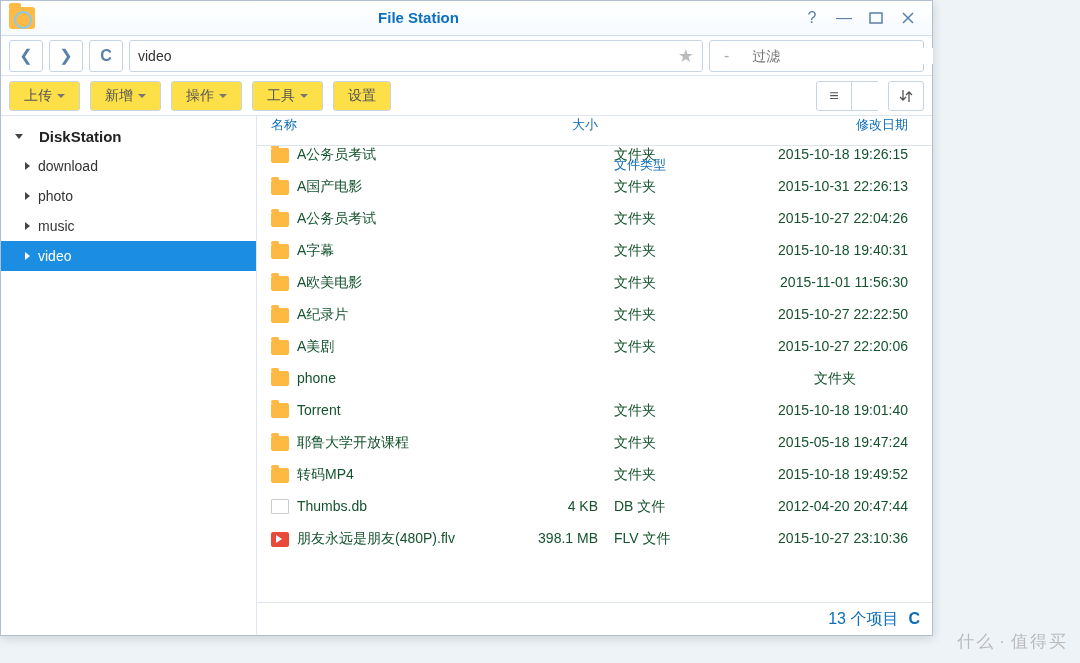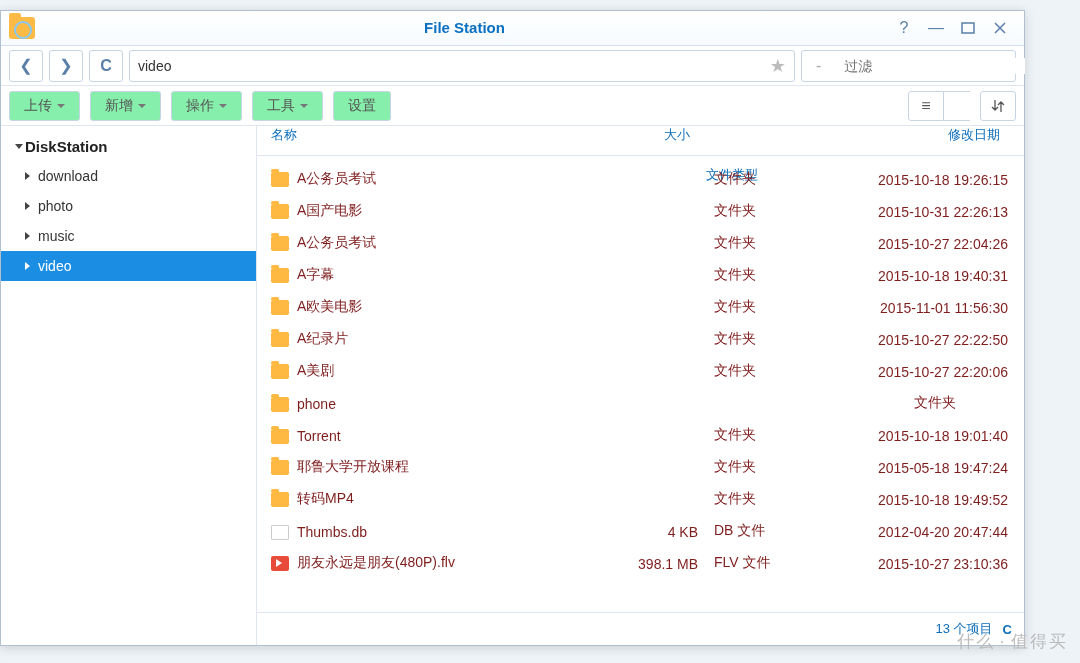--- a/index.html
+++ b/index.html
@@ -1,80 +1,80 @@
 <!DOCTYPE html>
 <html><head>
   <meta charset="utf-8">
   <style>
     * { box-sizing: border-box; margin: 0; padding: 0; font-family: "Microsoft YaHei", Arial, sans-serif; }
     body { width: 1080px; height: 663px; background: #eef3f8; overflow: hidden; }
 
-    .window { position: absolute; top: 10px; left: 0; width: 1025px; height: 636px; background: #fff; border: 1px solid #b0c0d0; box-shadow: 0 2px 10px rgba(0,0,0,0.15); }
+    .window { position: absolute; top: 0; left: 0; width: 933px; height: 636px; background: #fff; border: 1px solid #b0c0d0; box-shadow: 0 2px 10px rgba(0,0,0,0.15); }
 
     .titlebar { height: 35px; background: linear-gradient(#ffffff,#f6fbff); border-bottom: 1px solid #d3def0; display: flex; align-items: center; padding: 0 8px; }
     .app-icon { width: 26px; height: 22px; background: #fdbb46; border-radius: 3px; position: relative; margin-right: 6px; }
     .app-icon::before { content:""; position:absolute; top:-4px; left:0; width:12px; height:5px; background:#fdbb46; border-radius:2px 2px 0 0; }
     .app-icon::after { content:""; position:absolute; top:4px; left:5px; width:14px; height:14px; border:2px solid #87c8f5; border-radius:50%; background:transparent; }
     .title-spacer { flex: 1; text-align: center; }
     .title-text { color: #0b70c2; font-size: 15px; font-weight: bold; }
     .winctl { width: 32px; height: 26px; display:flex; align-items:center; justify-content:center; color:#5a7fa8; font-size:16px; cursor:pointer; }
     .winctl svg { width:14px; height:14px; }
 
     .navbar { height: 40px; padding: 4px 8px; display:flex; align-items:center; gap:6px; border-bottom:1px solid #e0e6ef; }
     .nav-btn { width:34px; height:32px; border:1px solid #c7d4e4; background:#fff; border-radius:3px; display:flex; align-items:center; justify-content:center; color:#5a7fa8; cursor:pointer; }
     .path-input { flex:1; height:32px; border:1px solid #c7d4e4; border-radius:3px; display:flex; align-items:center; padding:0 8px; }
     .path-input input { border:none; outline:none; flex:1; font-size:14px; color:#333; }
     .star-icon { color:#bbb; font-size:18px; }
     .filter-box { width:215px; height:32px; border:1px solid #c7d4e4; border-radius:3px; display:flex; align-items:center; padding:0 8px; gap:6px; }
     .filter-box svg { width:15px; height:15px; }
     .filter-box input { border:none; outline:none; flex:1; font-size:14px; color:#888;margin-left:17px; }
 
     .toolbar { height: 40px; padding:4px 8px; display:flex; align-items:center; gap:10px; border-bottom:1px solid #e0e6ef; }
-    .tb-btn { height:30px; padding:0 14px; border:1px solid #c7d4e4; background:#86efac; border-radius:3px; display:flex; align-items:center; gap:5px; color:#555; font-size:14px; cursor:pointer; }
+    .tb-btn { height:30px; padding:0 14px; border:1px solid #c7d4e4; background:#fde047; border-radius:3px; display:flex; align-items:center; gap:5px; color:#555; font-size:14px; cursor:pointer; }
     .tb-btn .caret { border-top:4px solid #777; border-left:4px solid transparent; border-right:4px solid transparent; }
     .tb-right { margin-left:auto; display:flex; gap:0; }
     .view-btn { width:36px; height:30px; border:1px solid #c7d4e4; background:#fff; display:flex; align-items:center; justify-content:center; color:#555; cursor:pointer; }
     .view-btn.middle { border-left:none; border-right:none; width:26px; }
     .view-btn:first-child { border-radius:3px 0 0 3px; }
     .tb-right > .view-btn:last-of-type { border-radius:0 3px 3px 0; }
     .sort-btn { width:36px; height:30px; border:1px solid #c7d4e4; background:#fff; margin-left:10px; border-radius:3px; display:flex; align-items:center; justify-content:center; cursor:pointer; }
 
     .content { display:flex; height: calc(100% - 115px); }
     .sidebar { width:256px; border-right:1px solid #e0e6ef; overflow:auto; padding-top:6px; }
-    .tree-root { padding:6px 14px; font-weight:bold; color:#222; font-size:15px; display:flex; align-items:center; gap:2px; }
+    .tree-root { padding:6px 14px; font-weight:bold; color:#222; font-size:15px; display:flex; align-items:center; gap:16px; }
     .tree-item { padding:7px 14px 7px 24px; font-size:14px; color:#333; display:flex; align-items:center; gap:8px; cursor:pointer; }
     .tree-item.active { background:#1b8ee4; color:#fff; }
     .triangle { display:inline-block; width:0; height:0; }
     .tri-down { border-top:5px solid #444; border-left:4px solid transparent; border-right:4px solid transparent; }
     .tri-right { border-left:5px solid #444; border-top:4px solid transparent; border-bottom:4px solid transparent; }
     .tree-item.active .tri-right { border-left-color:#fff; }
 
     .main { flex:1; display:flex; flex-direction:column; }
     .grid-header { display:flex; border-bottom:1px solid #dde4ee; height:30px; align-items:flex-start; color:#0c6db9; font-size:13px; padding-right:8px; }
     .col-name { flex:1; padding-left:14px; }
     .col-size { width:90px; text-align:right; padding-right:6px; }
     .col-type { width:120px; padding-left:10px;margin-top:40px; }
     .col-date { width:200px; text-align:right; padding-right:16px; }
     .header-link { cursor:pointer; }
 
     .grid-body { overflow:auto; flex:1; }
-    .row { display:flex; align-items:flex-end; height:32px; font-size:14px; color:#7f1d1d; }
+    .row { display:flex; align-items:flex-start; height:32px; font-size:14px; color:#14532d; padding-right:8px; }
     .c-name { flex:1; padding-left:14px; display:flex; align-items:center; gap:8px; }
     .c-size { width:90px; text-align:right; padding-right:6px; }
     .c-type { width:120px; padding-left:10px; }
     .c-date { width:200px; text-align:right; padding-right:16px; }
     .ficon { width:18px; height:15px; background:#fdb942; border-radius:2px; position:relative; flex-shrink:0; }
     .ficon::before { content:""; position:absolute; top:-3px; left:0; width:8px; height:3px; background:#fdb942; border-radius:2px 2px 0 0; }
     .ficon.file { background:#fff; border:1px solid #ccc; border-radius:1px; }
     .ficon.file::before { display:none; }
     .ficon.flv { background:#e84b3a; border-radius:2px; }
     .ficon.flv::before { display:none; }
     .ficon.flv::after { content:""; position:absolute; top:3px; left:5px; border-left:6px solid #fff; border-top:4px solid transparent; border-bottom:4px solid transparent; }
 
-    .statusbar { height:30px; border-top:1px solid #e0e6ef; display:flex; align-items:center; padding:16px 12px; font-size:13px; color:#0c6db9; }
+    .statusbar { height:30px; border-top:1px solid #e0e6ef; display:flex; align-items:center; padding:16px 12px; font-size:16px; color:#0c6db9; }
     .statusbar .sp { margin-left:auto; display:flex; align-items:center; gap:10px; }
     .refresh-ic { color:#0c6db9; cursor:pointer; }
 
     .watermark { position:absolute; right:12px; bottom:10px; color:#bbb; font-size:17px; font-family:SimSun,serif; pointer-events:none; letter-spacing:2px; }
     .watermark .dot::before { content:"·"; margin:0 4px; }
   </style>
 </head>
 <body>
 
 <div class="window">

